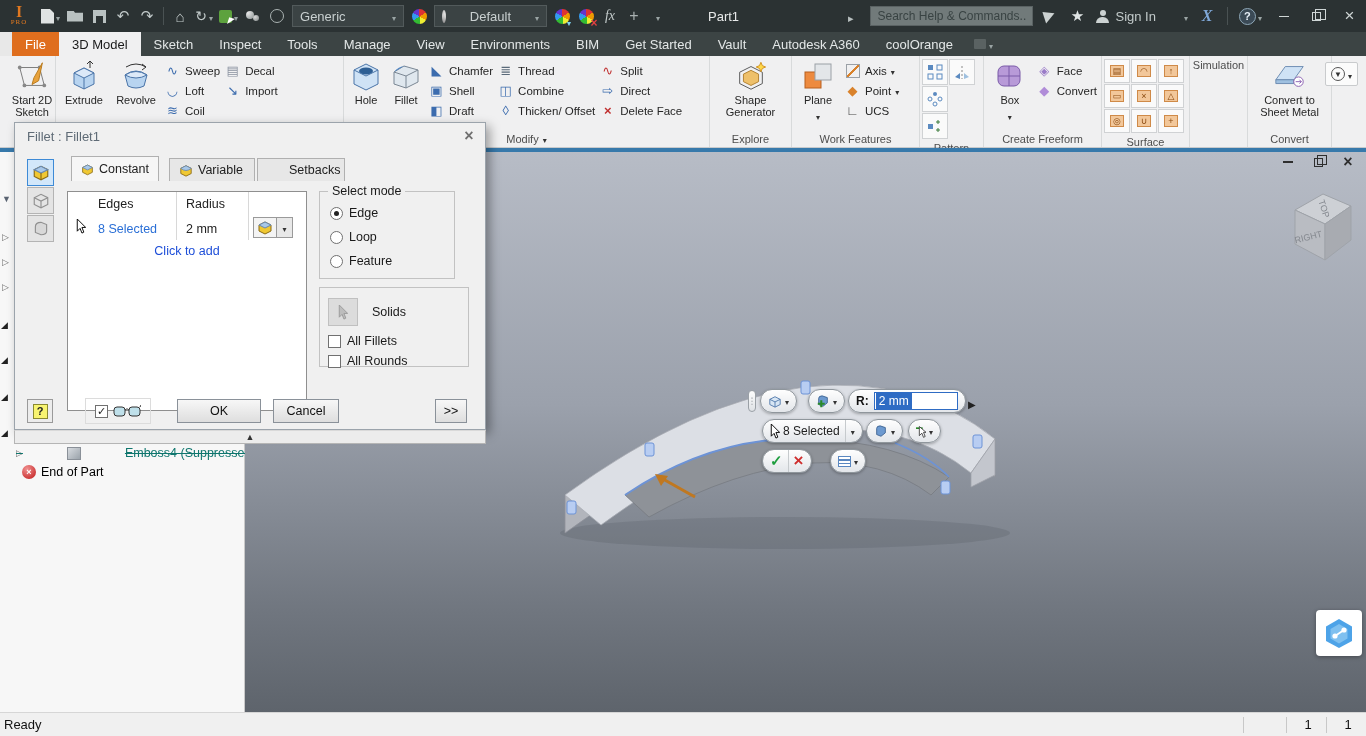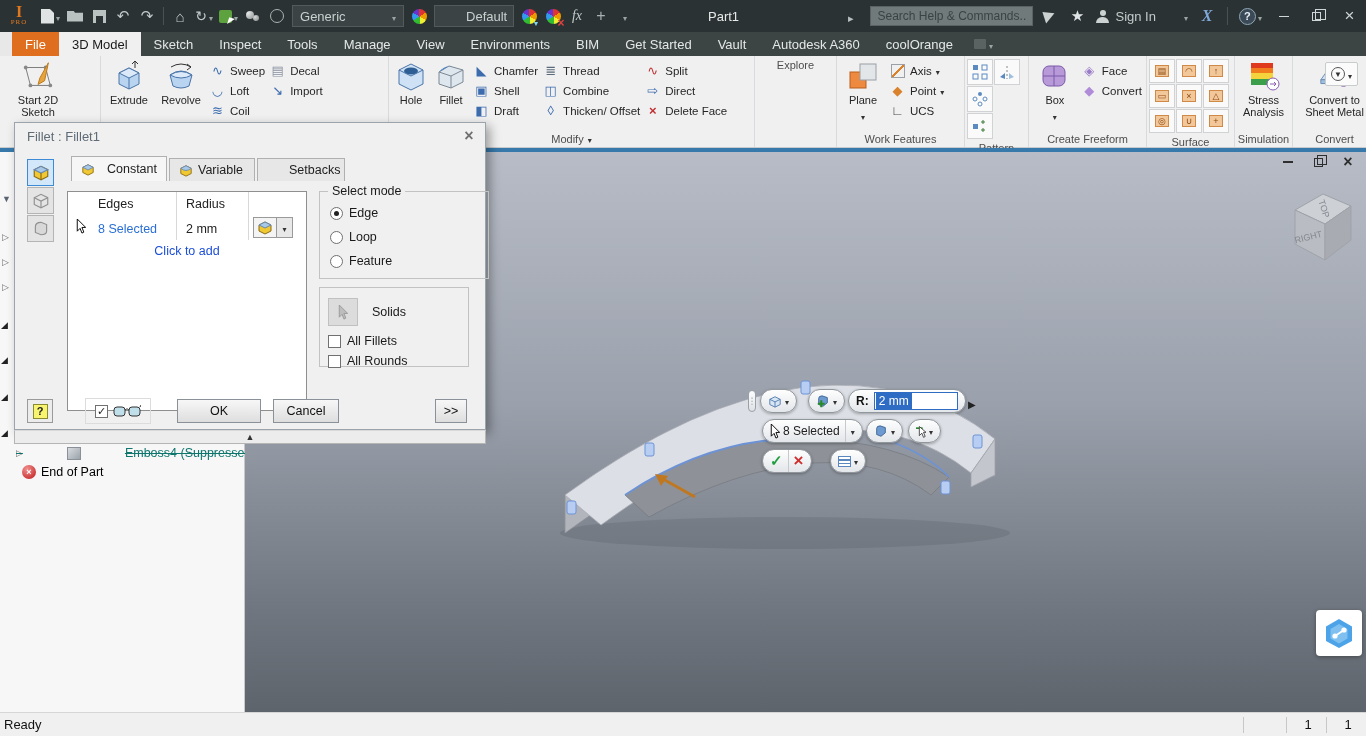--- a/index.html
+++ b/index.html
@@ -207,21 +207,21 @@
     <div class="tbi">
         <span class="i-globe"></span>
       </div>
     <div class="tb-select" style="width:112px">
       <span style="flex:1">Generic</span>
       <span class="dd"></span>
     </div>
     <div class="tbi">
         <span class="wheel"></span>
       </div>
-    <div class="tb-select" style="width:80px">
+    <div class="tb-select" style="width:113px">
       <span class="sphereg"></span>
       <span style="flex:1">Default</span>
       <span class="dd"></span>
     </div>
     <div class="tbi">
         <span class="wheel miniwheel minif"></span>
       </div>
     <div class="tbi">
         <span class="wheel miniwheel minix"></span>
       </div>
@@ -314,21 +314,21 @@
         <span>coolOrange</span>
       </div>
     <div class="tabs-more">
         <span class="i-dotbox"></span>
         <span class="dd"></span>
       </div>
   </div>
 
   <div class="ribbon">
 
-    <div class="panel" style="width:101px">
+    <div class="panel" style="width:56px">
       <div class="pt">
         <div class="bt" style="width:72px">
           <svg viewBox="0 0 36 32">
               <path d="M5 7 L26 7 L31 26 L10 26 Z" fill="none" stroke="#777"></path>
               <circle cx="5" cy="7" r="2" fill="#888"></circle>
               <circle cx="26" cy="7" r="2" fill="#888"></circle>
               <circle cx="31" cy="26" r="2" fill="#888"></circle>
               <circle cx="10" cy="26" r="2" fill="#888"></circle>
               <path d="M29 2 L20 18 L18 25 L25 21 Z" fill="#e8a23c" stroke="#b87818"></path>
             </svg>
@@ -444,20 +444,30 @@
             </div>
         </div>
       </div>
       <div class="plabel">
           <span>Modify</span>
           <span class="ddd"></span>
         </div>
     </div>
 
     <div class="panel" style="width:82px">
+      <div class="pt" style="justify-content:center;width:100%">
+        <div class="bt" style="width:70px">
+          <svg viewBox="0 0 36 32">
+              <path d="M6 12 L18 6 L30 12 L30 24 L18 30 L6 24 Z" fill="none" stroke="#555"></path>
+              <path d="M10 14 L18 10 L26 14 L26 22 L18 26 L10 22 Z" fill="#eec06a" stroke="#b08030"></path>
+              <path d="M27 5 l1.5 -3.5 l1.5 3.5 l3.5 1.5 l-3.5 1.5 l-1.5 3.5 l-1.5 -3.5 l-3.5 -1.5 Z" fill="#ffd94a" stroke="#d09020"></path>
+            </svg>
+          <div class="bl" style="width:64px">Shape Generator</div>
+        </div>
+      </div>
       <div class="plabel">
           <span>Explore</span>
         </div>
     </div>
 
     <div class="panel" style="width:128px">
       <div class="pt">
         <div class="bt" style="width:48px">
           <svg viewBox="0 0 32 32">
               <rect x="3" y="12" width="16" height="16" fill="#ed8a3f" stroke="#b85f1e"></rect>
@@ -583,33 +593,20 @@
         <div class="surf">
             <i>+</i>
           </div>
       </div>
       <div class="plabel">
           <span>Surface</span>
         </div>
     </div>
 
     <div class="panel" style="width:58px">
-      <div class="pt" style="justify-content:center;width:100%">
-        <div class="bt" style="width:52px">
-          <svg viewBox="0 0 32 32">
-              <rect x="3" y="3" width="22" height="22" fill="#f5d33c"></rect>
-              <path d="M3 3 h22 v5 h-22 Z" fill="#e03a1e"></path>
-              <path d="M3 8 h22 v5 h-22 Z" fill="#f07c1e"></path>
-              <path d="M3 19 h22 v6 h-22 Z" fill="#3a9e4a"></path>
-              <circle cx="25" cy="24" r="6" fill="#fff" stroke="#8a5fb0"></circle>
-              <path d="M22 24 h6 M28 24 l-2 -2 M28 24 l-2 2" stroke="#8a5fb0" fill="none"></path>
-            </svg>
-          <div class="bl" style="width:50px">Stress Analysis</div>
-        </div>
-      </div>
       <div class="plabel">
           <span>Simulation</span>
         </div>
     </div>
 
     <div class="panel" style="width:84px">
       <div class="pt" style="justify-content:center;width:100%">
         <div class="bt" style="width:72px">
           <svg viewBox="0 0 36 32">
               <path d="M3 20 L13 6 L32 6 L22 20 Z" fill="#cfe2f5" stroke="#6a8ab0"></path>
@@ -799,21 +796,21 @@
           <path d="M2 5 L8 2 L14 5 L14 11 L8 14 L2 11 Z" fill="none" stroke="#909090"></path>
           <path d="M2 5 L8 8 L14 5 M8 8 V14" fill="none" stroke="#909090"></path>
         </svg>
     </div>
     <div class="fbtn" style="top:92px;">
       <svg width="18" height="17" viewBox="0 0 16 15">
           <path d="M3 6 Q3 2 8 2 L13 4 L13 10 Q13 13 8 13 L3 11 Z" fill="#d8d8d8" stroke="#909090"></path>
         </svg>
     </div>
 
-    <div class="dtab active" style="left:56px;width:96px;justify-content:space-between;">
+    <div class="dtab active" style="left:56px;width:88px;justify-content:space-between;">
       <svg width="14" height="13" viewBox="0 0 16 15">
           <path d="M2 5 L8 2 L14 5 L14 11 L8 14 L2 11 Z" fill="#f0c832" stroke="#8a6a14"></path>
           <path d="M2 5 L8 8 L14 5 L8 2 Z" fill="#a8c8e8" stroke="#6888b0"></path>
         </svg>
       <span>Constant</span>
     </div>
     <div class="dtab" style="left:154px;width:86px;">
       <svg width="14" height="13" viewBox="0 0 16 15">
           <path d="M2 5 L8 2 L14 5 L14 11 L8 14 L2 11 Z" fill="#f0c832" stroke="#8a6a14"></path>
           <path d="M2 5 Q8 10 14 5 L8 2 Z" fill="#a8c8e8" stroke="#6888b0"></path>
@@ -845,21 +842,21 @@
               <path d="M2 5 L8 8 L14 5 L8 2 Z" fill="#a8c8e8" stroke="#6888b0"></path>
             </svg>
         </div>
         <div class="rb2">
             <span class="ddd"></span>
           </div>
       </div>
       <div class="hint">Click to add</div>
     </div>
 
-    <div class="grp" style="left:304px;top:68px;width:170px;height:88px;">
+    <div class="grp" style="left:304px;top:68px;width:136px;height:88px;">
       <span class="legend">Select mode</span>
       <div class="radio sel" style="left:10px;top:14px;">
           <span class="rdot"></span>
           <span>Edge</span>
         </div>
       <div class="radio" style="left:10px;top:38px;">
           <span class="rdot"></span>
           <span>Loop</span>
         </div>
       <div class="radio" style="left:10px;top:62px;">

